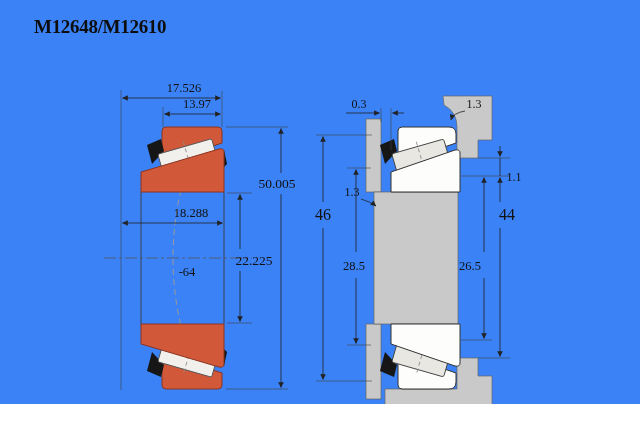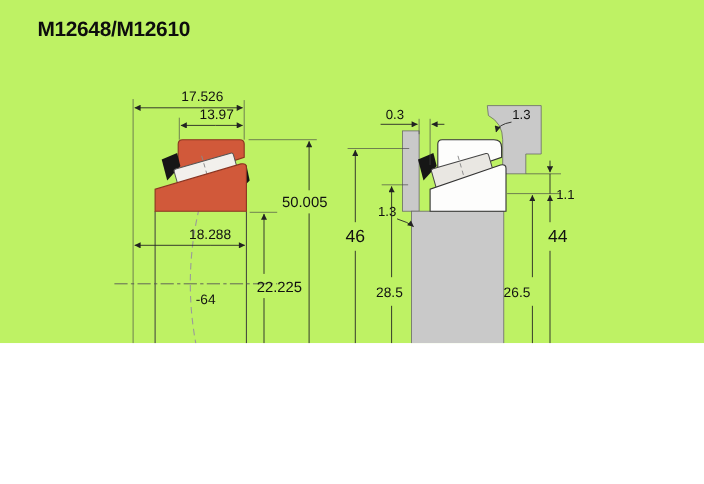--- a/index.html
+++ b/index.html
@@ -1,17 +1,17 @@
 <!DOCTYPE html>
 <html><head>
 <meta charset="utf-8">
 <style>
   html,body{margin:0;padding:0;background:#fff;}
-  #page{position:relative;width:640px;height:312px;background:#bef264;overflow:hidden;
-        font-family:Liberation Sans, sans-serif;}
+  #page{position:relative;width:640px;height:404px;background:#3b82f6;overflow:hidden;
+        font-family:Liberation Serif, serif;}
   svg{position:absolute;left:0;top:0;}
   .dim{stroke:#222;stroke-width:0.8;fill:none;}
   .ext{stroke:#444;stroke-width:0.6;fill:none;}
   .edge{stroke:#3a3a3a;stroke-width:0.9;fill:none;}
   .ring{fill:#d1593a;stroke:#8a3420;stroke-width:1;}
   .steel{fill:#c9c9c9;stroke:#666;stroke-width:0.7;}
   .whitering{fill:#fdfdfc;stroke:#333;stroke-width:1;}
   .roller{fill:#f2f0ec;stroke:#555;stroke-width:0.9;}
   .rollerR{fill:#e9e7e2;stroke:#444;stroke-width:0.9;}
   .cage{fill:#161616;stroke:none;}

